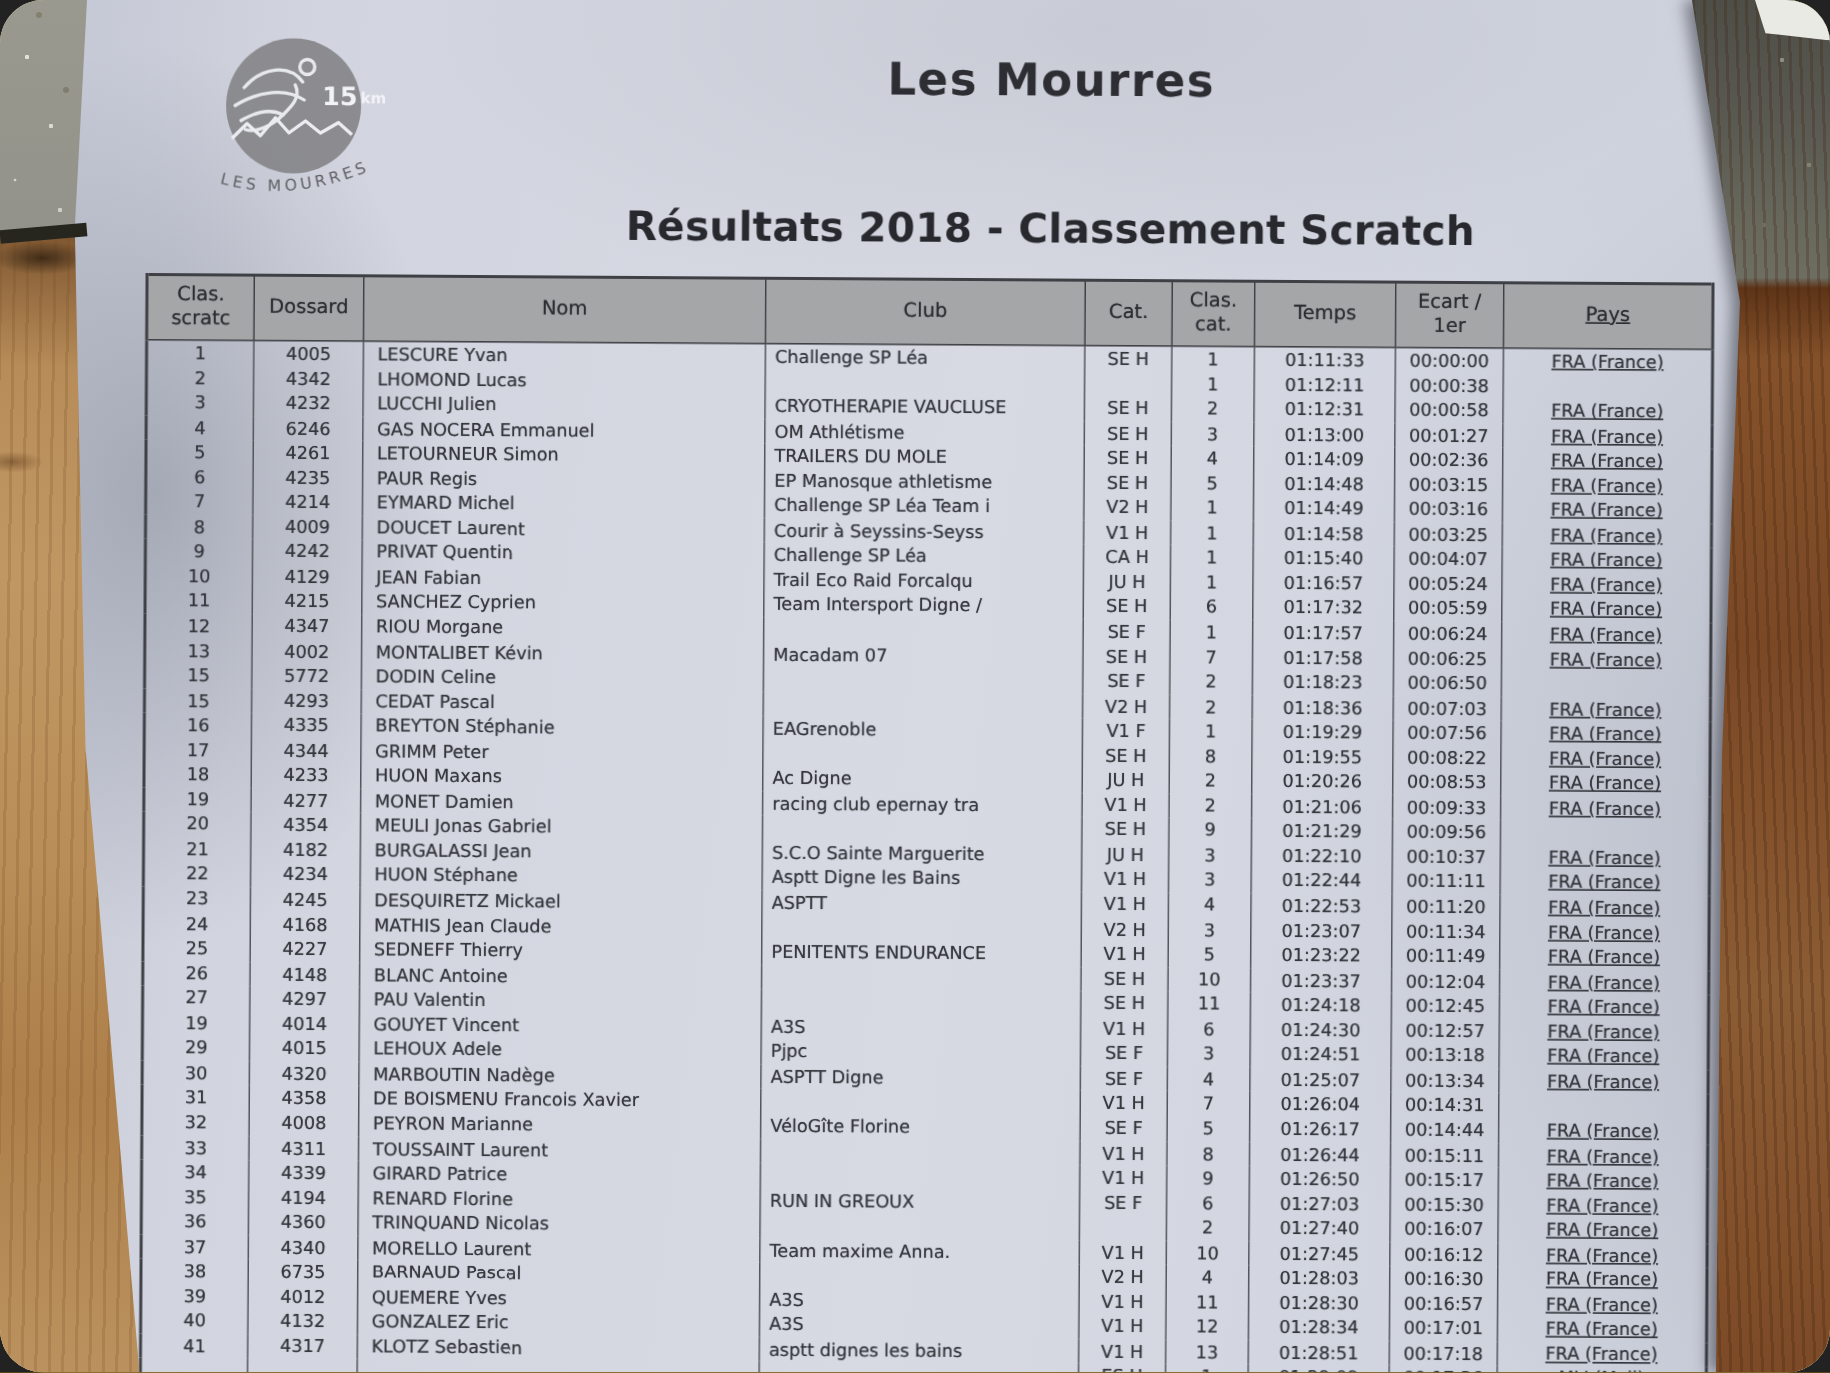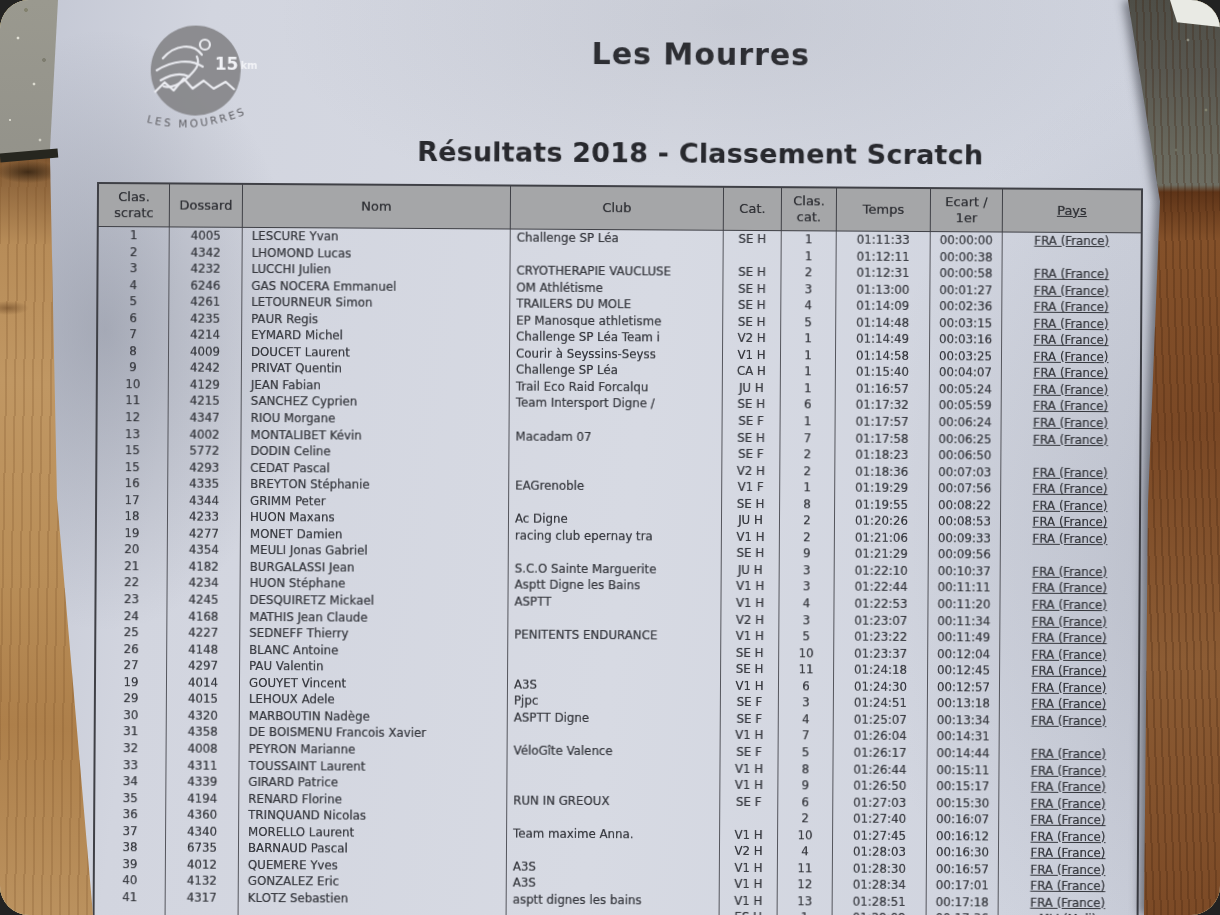--- a/index.html
+++ b/index.html
@@ -471,21 +471,21 @@
             <td class="c4">V1 H</td>
             <td class="c5">7</td>
             <td class="c6">01:26:04</td>
             <td class="c7">00:14:31</td>
             <td class="c8"></td>
           </tr>
           <tr>
             <td class="c0">32</td>
             <td class="c1">4008</td>
             <td class="c2">PEYRON Marianne</td>
-            <td class="c3">VéloGîte Valence</td>
+            <td class="c3">VéloGîte Florine</td>
             <td class="c4">SE F</td>
             <td class="c5">5</td>
             <td class="c6">01:26:17</td>
             <td class="c7">00:14:44</td>
             <td class="c8">FRA (France)</td>
           </tr>
           <tr>
             <td class="c0">33</td>
             <td class="c1">4311</td>
             <td class="c2">TOUSSAINT Laurent</td>

